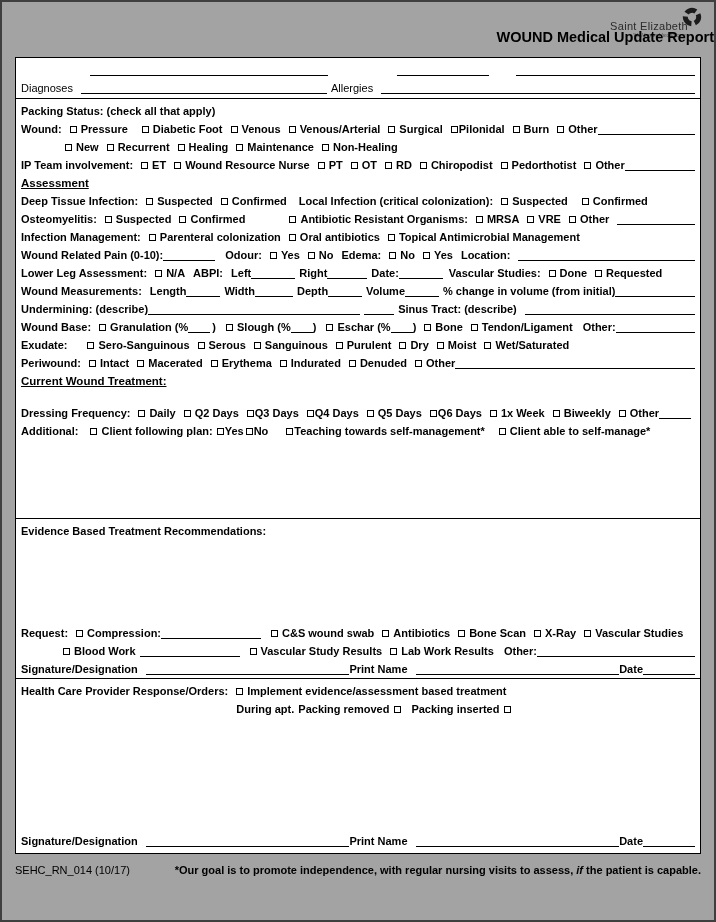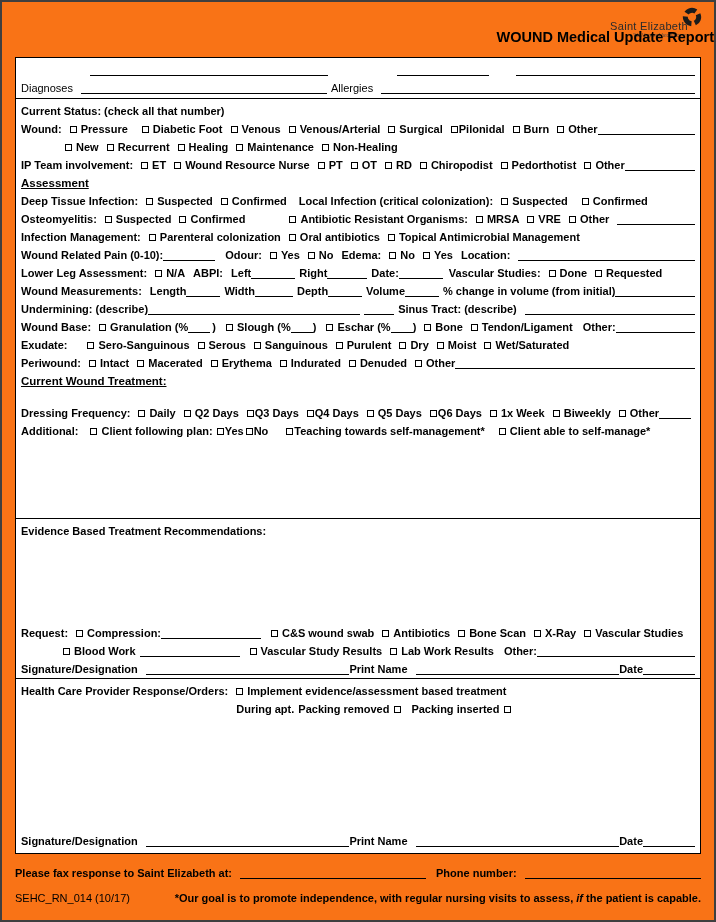--- a/index.html
+++ b/index.html
@@ -1,18 +1,18 @@
 <!DOCTYPE html>
 <html><head>
 <meta charset="utf-8">
 <style>
   * { box-sizing: border-box; }
   html,body { margin:0; padding:0; background:#8f8f8f; }
   .page {
-    width:716px; height:922px; background:#f97316;
+    width:716px; height:922px; background:#a3a3a3;
     border:2px solid #3f3f3f;
     font-family:"Liberation Sans","DejaVu Sans",sans-serif;
     color:#000; position:relative; overflow:hidden;
   }
   
   .header { position:relative; height:55px; }
   .title { position:absolute; left:0; right:0; top:27px; margin:0;
            text-align:right; font-size:14.5px; font-weight:700; }
   .logo { position:absolute; right:12px; top:5px; display:flex;
           flex-direction:column; align-items:flex-end; line-height:1.05; }
@@ -66,21 +66,21 @@
     </div>
     <h1 class="title">WOUND Medical Update Report</h1>
   </div>
 
   <div class="form" id="form-root">
       <div class="section section--client" style="height: 40px;">
         <div class="row"><span class="tk-r">Client Name</span><span class="blank" style="width: 238px;"></span><span class="tk-r" style="margin-right: 0px; margin-top: 20px;">Date of Birth</span><span class="blank" style="width: 92px; margin-right: 4px;"></span><span class="tk-r" style="margin-right: 0px; text-align: center;">BRN</span><span class="blank fl"></span></div>
         <div class="row"><span class="tk-r">Diagnoses</span><span class="blank" style="width: 246px; margin-right: 4px;"></span><span class="tk-r">Allergies</span><span class="blank fl"></span></div>
       </div>
       <div class="section" style="height: 420px;">
-        <div class="row"><span class="tk-t">Current Status: (check all that number)</span></div>
+        <div class="row"><span class="tk-t">Packing Status: (check all that apply)</span></div>
         <div class="row"><span class="tk-t">Wound:</span><span class="cb-item" style="margin-right: 14px;"><span class="cb"></span><span>Pressure</span></span><span class="cb-item"><span class="cb"></span><span>Diabetic Foot</span></span><span class="cb-item"><span class="cb"></span><span>Venous</span></span><span class="cb-item"><span class="cb"></span><span>Venous/Arterial</span></span><span class="cb-item"><span class="cb"></span><span>Surgical</span></span><span class="cb-item tight"><span class="cb"></span><span>Pilonidal</span></span><span class="cb-item"><span class="cb"></span><span>Burn</span></span><span class="cb-item" style="margin-right: 0px;"><span class="cb"></span><span>Other</span></span><span class="blank fl"></span></div>
         <div class="row"><span class="sp" style="width: 36px;"></span><span class="cb-item"><span class="cb"></span><span>New</span></span><span class="cb-item"><span class="cb"></span><span>Recurrent</span></span><span class="cb-item"><span class="cb"></span><span>Healing</span></span><span class="cb-item"><span class="cb"></span><span>Maintenance</span></span><span class="cb-item"><span class="cb"></span><span>Non-Healing</span></span></div>
         <div class="row"><span class="tk-t">IP Team involvement:</span><span class="cb-item"><span class="cb"></span><span>ET</span></span><span class="cb-item"><span class="cb"></span><span>Wound Resource Nurse</span></span><span class="cb-item"><span class="cb"></span><span>PT</span></span><span class="cb-item"><span class="cb"></span><span>OT</span></span><span class="cb-item"><span class="cb"></span><span>RD</span></span><span class="cb-item"><span class="cb"></span><span>Chiropodist</span></span><span class="cb-item"><span class="cb"></span><span>Pedorthotist</span></span><span class="cb-item" style="margin-right: 0px;"><span class="cb"></span><span>Other</span></span><span class="blank fl"></span></div>
         <div class="row"><span class="tk-h">Assessment</span></div>
         <div class="row"><span class="tk-t">Deep Tissue Infection:</span><span class="cb-item"><span class="cb"></span><span>Suspected</span></span><span class="cb-item" style="margin-right: 12px;"><span class="cb"></span><span>Confirmed</span></span><span class="tk-t">Local Infection (critical colonization):</span><span class="cb-item" style="margin-right: 14px;"><span class="cb"></span><span>Suspected</span></span><span class="cb-item"><span class="cb"></span><span>Confirmed</span></span></div>
         <div class="row"><span class="tk-t">Osteomyelitis:</span><span class="cb-item"><span class="cb"></span><span>Suspected</span></span><span class="cb-item" style="margin-right: 44px;"><span class="cb"></span><span>Confirmed</span></span><span class="cb-item"><span class="cb"></span><span>Antibiotic Resistant Organisms:</span></span><span class="cb-item"><span class="cb"></span><span>MRSA</span></span><span class="cb-item"><span class="cb"></span><span>VRE</span></span><span class="cb-item"><span class="cb"></span><span>Other</span></span><span class="blank fl"></span></div>
         <div class="row"><span class="tk-t">Infection Management:</span><span class="cb-item"><span class="cb"></span><span>Parenteral colonization</span></span><span class="cb-item"><span class="cb"></span><span>Oral antibiotics</span></span><span class="cb-item"><span class="cb"></span><span>Topical Antimicrobial Management</span></span></div>
         <div class="row"><span class="tk-t" style="margin-right: 0px;">Wound Related Pain (0-10):</span><span class="blank" style="width: 52px; margin-right: 10px;"></span><span class="tk-t">Odour:</span><span class="cb-item"><span class="cb"></span><span>Yes</span></span><span class="cb-item"><span class="cb"></span><span>No</span></span><span class="tk-t">Edema:</span><span class="cb-item"><span class="cb"></span><span>No</span></span><span class="cb-item"><span class="cb"></span><span>Yes</span></span><span class="tk-t">Location:</span><span class="blank fl"></span></div>
         <div class="row"><span class="tk-t">Lower Leg Assessment:</span><span class="cb-item"><span class="cb"></span><span>N/A</span></span><span class="tk-t">ABPI:</span><span class="tk-t" style="margin-right: 0px;">Left</span><span class="blank" style="width: 44px; margin-right: 4px;"></span><span class="tk-t" style="margin-right: 0px;">Right</span><span class="blank" style="width: 40px; margin-right: 4px;"></span><span class="tk-t" style="margin-right: 0px;">Date:</span><span class="blank" style="width: 44px; margin-right: 6px;"></span><span class="tk-t">Vascular Studies:</span><span class="cb-item"><span class="cb"></span><span>Done</span></span><span class="cb-item"><span class="cb"></span><span>Requested</span></span></div>
         <div class="row"><span class="tk-t">Wound Measurements:</span><span class="tk-t" style="margin-right: 0px;">Length</span><span class="blank" style="width: 34px; margin-right: 4px;"></span><span class="tk-t" style="margin-right: 0px;">Width</span><span class="blank" style="width: 38px; margin-right: 4px;"></span><span class="tk-t" style="margin-right: 0px;">Depth</span><span class="blank" style="width: 34px; margin-right: 4px;"></span><span class="tk-t" style="margin-right: 0px;">Volume</span><span class="blank" style="width: 34px; margin-right: 4px;"></span><span class="tk-t" style="margin-right: 0px;">% change in volume (from initial)</span><span class="blank fl"></span></div>
@@ -100,21 +100,18 @@
         <div class="row"><span class="sp" style="width: 34px;"></span><span class="cb-item" style="margin-right: 4px;"><span class="cb"></span><span>Blood Work</span></span><span class="blank" style="width: 100px; margin-right: 10px;"></span><span class="cb-item"><span class="cb"></span><span>Vascular Study Results</span></span><span class="cb-item" style="margin-right: 10px;"><span class="cb"></span><span>Lab Work Results</span></span><span class="tk-t" style="margin-right: 0px;">Other:</span><span class="blank fl"></span></div>
         <div class="row"><span class="tk-t">Signature/Designation</span><span class="blank fl" style="margin-right: 0px;"></span><span class="tk-t">Print Name</span><span class="blank fl" style="margin-right: 0px;"></span><span class="tk-t" style="margin-right: 0px;">Date</span><span class="blank" style="width: 52px;"></span></div>
       </div>
       <div class="section" style="height: 175px;">
         <div class="row split"><div class="row"><span class="tk-t">Health Care Provider Response/Orders:</span></div><div class="split-right"><div class="row"><span class="cb-item"><span class="cb"></span><span>Implement evidence/assessment based treatment</span></span></div><div class="row"><span class="tk-t" style="margin-right: 4px;">During apt.</span><span class="cb-item" style="margin-right: 10px;"><span>Packing removed</span><span class="cb after"></span></span><span class="cb-item"><span>Packing inserted</span><span class="cb after"></span></span></div></div></div>
         <div class="vgap" style="height: 114px;"></div>
         <div class="row"><span class="tk-t">Signature/Designation</span><span class="blank fl" style="margin-right: 0px;"></span><span class="tk-t">Print Name</span><span class="blank fl" style="margin-right: 0px;"></span><span class="tk-t" style="margin-right: 0px;">Date</span><span class="blank" style="width: 52px;"></span></div>
       </div>
     </div>
 
-  <div class="fax" id="fax-root">
-      <div class="row"><span class="tk-t">Please fax response to Saint Elizabeth at:</span><span class="blank" style="width: 186px; margin-right: 10px;"></span><span class="tk-t">Phone number:</span><span class="blank fl"></span></div>
-    </div>
 
   <div class="foot">
     <span class="foot-code">SEHC_RN_014 (10/17)</span>
     <span class="foot-note"><span>*Our goal is to promote independence, with regular nursing visits to assess, </span><span class="it">if</span><span> the patient is capable.</span></span>
   </div>
 </div>
 
 </body></html>

